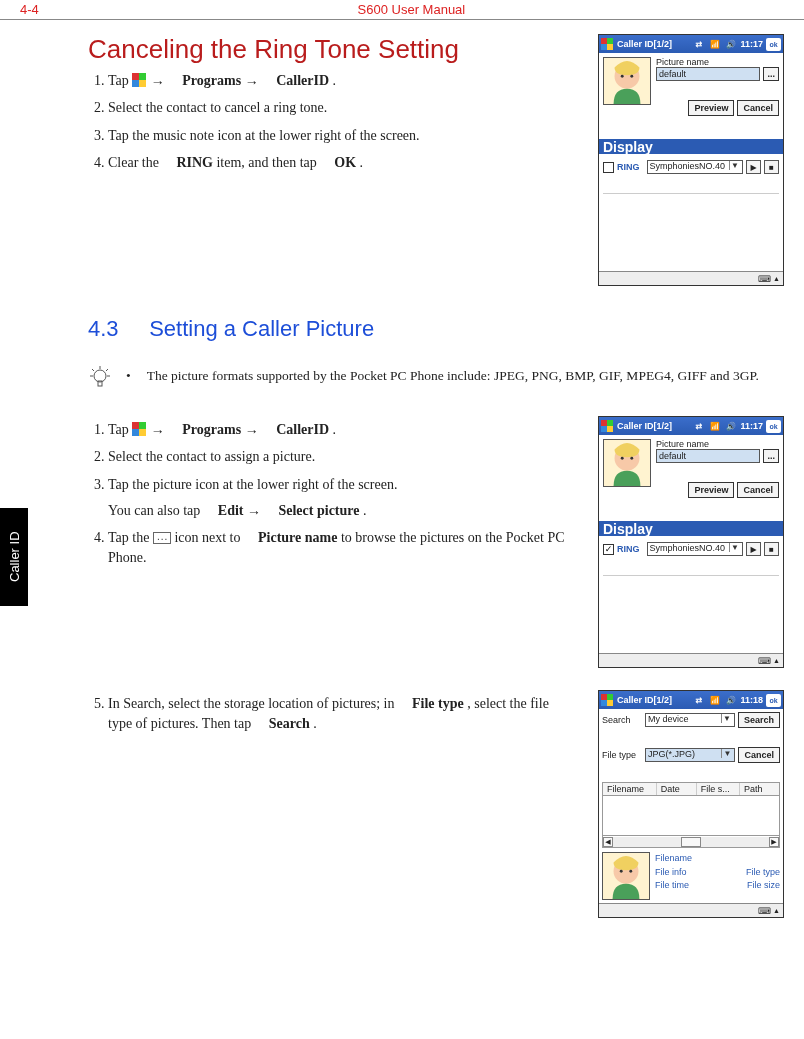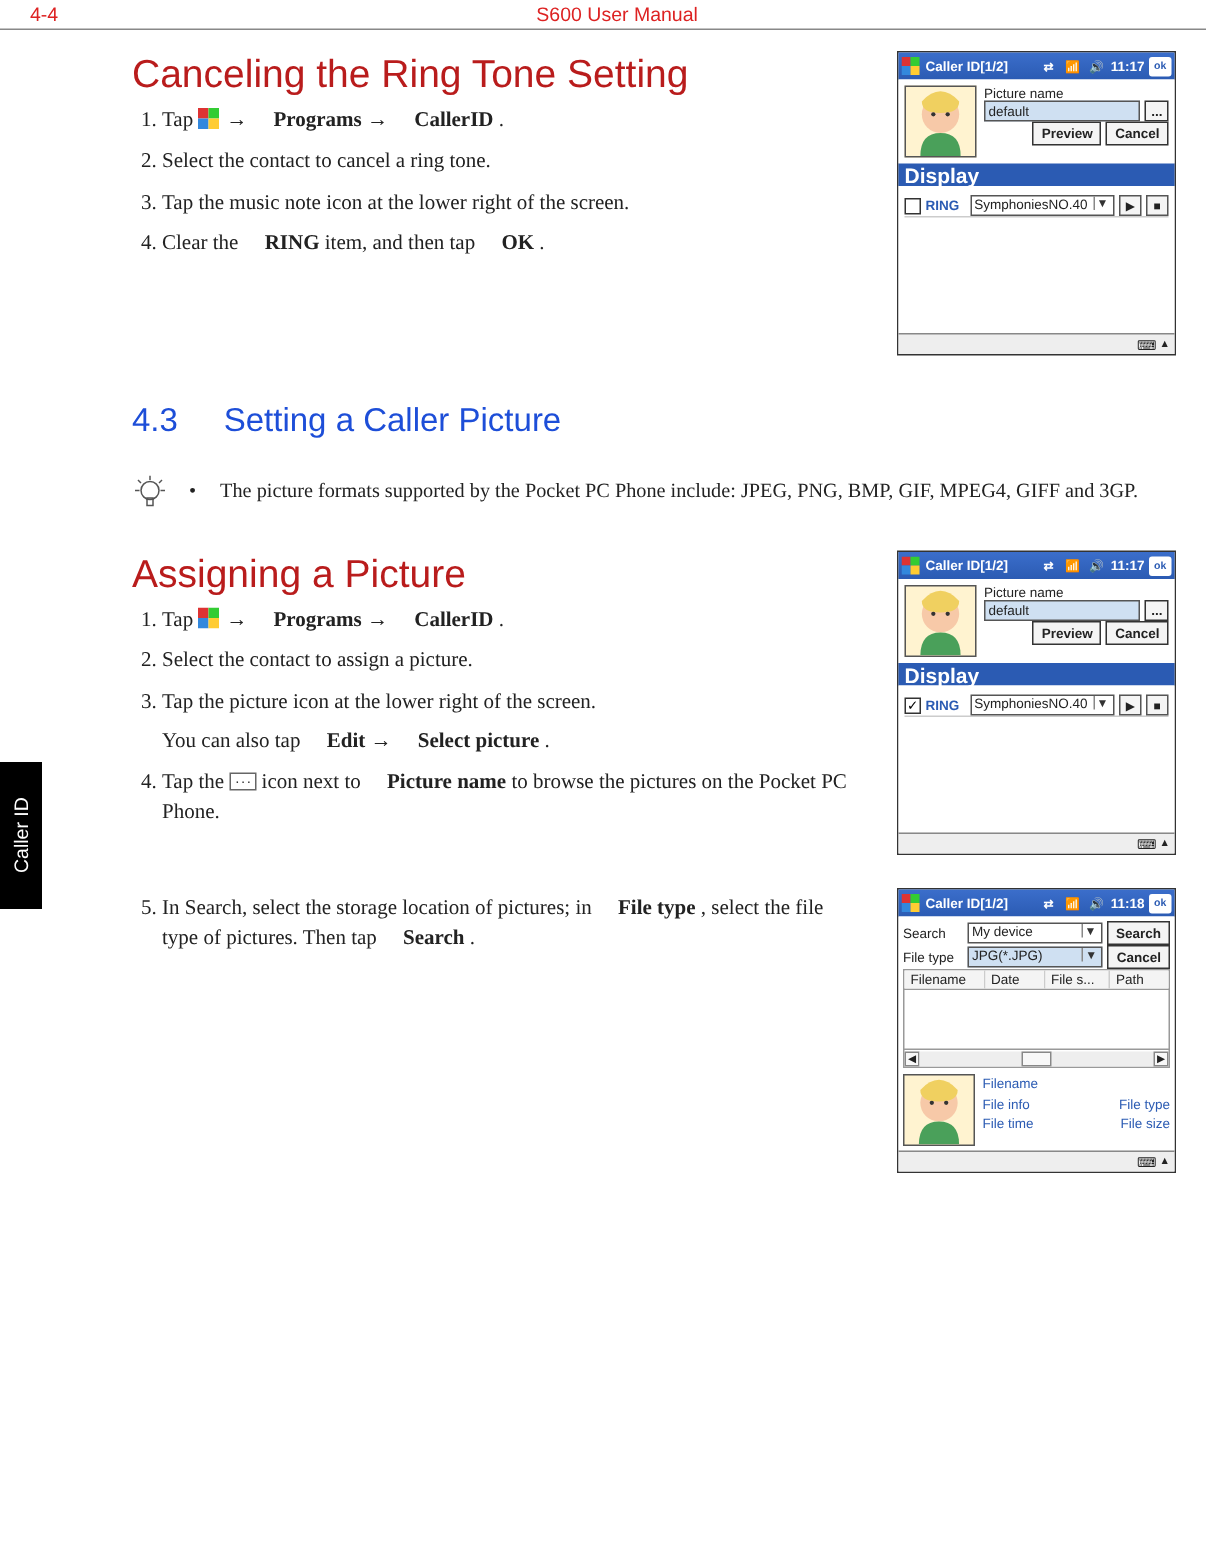--- a/index.html
+++ b/index.html
@@ -139,21 +139,21 @@
     width: 15px; height: 13px;
     background: #fff; color: #2b5bb3;
     border-radius: 2px;
     font-size: 7px; font-weight: bold;
     display: flex; align-items: center; justify-content: center;
   }
   .shot-body { padding: 4px; background: #fff; }
   .avatar {
     width: 48px; height: 48px; border: 1px solid #555; background: #fff3d0; position: relative; overflow: hidden;
   }
-  .field-row { display: flex; align-items: center; gap: 3px; margin-bottom: 0; }
+  .field-row { display: flex; align-items: center; gap: 3px; margin-bottom: 19px; }
   .txt-input {
     border: 1px solid #555; height: 14px; padding: 0 2px; font-size: 9px;
     display: flex; align-items: center; overflow: hidden; white-space: nowrap;
   }
   .btn {
     border: 1px solid #333; background: #f4f4f4; height: 16px; padding: 0 5px; font-size: 9px; font-weight: bold;
     display: flex; align-items: center; justify-content: center;
   }
   .btn.small { height: 14px; padding: 0 3px; }
   .blue-strip {
@@ -313,21 +313,20 @@
         </svg>
     </span>
     <div class="note-bullet">
       <span>•</span>
       <span>The picture formats supported by the Pocket PC Phone include: JPEG, PNG, BMP, GIF, MPEG4, GIFF and 3GP.</span>
     </div>
   </div>
 
   <div class="row-with-shot">
     <div class="text-col">
-      <h2 class="topic">Assigning a Picture</h2>
       <ol class="steps">
         <li>
           <span>Tap </span>
           <span class="flag-icon">
             <svg viewBox="0 0 15 14">
                 <rect x="0" y="0" width="7" height="7" fill="#d33"></rect>
                 <rect x="7" y="0" width="7" height="7" fill="#3c3"></rect>
                 <rect x="0" y="7" width="7" height="7" fill="#38d"></rect>
                 <rect x="7" y="7" width="7" height="7" fill="#fc3"></rect>
               </svg>

